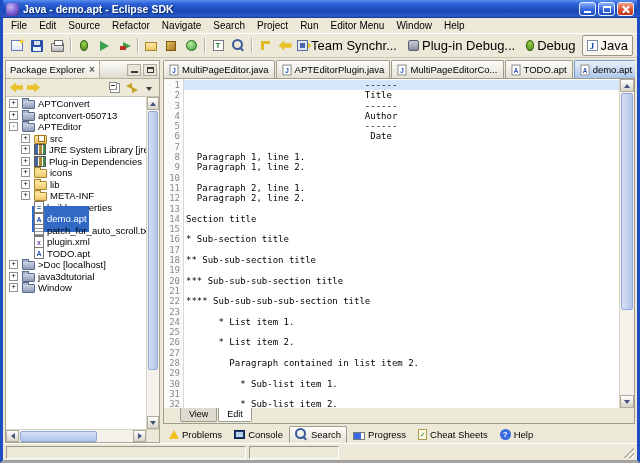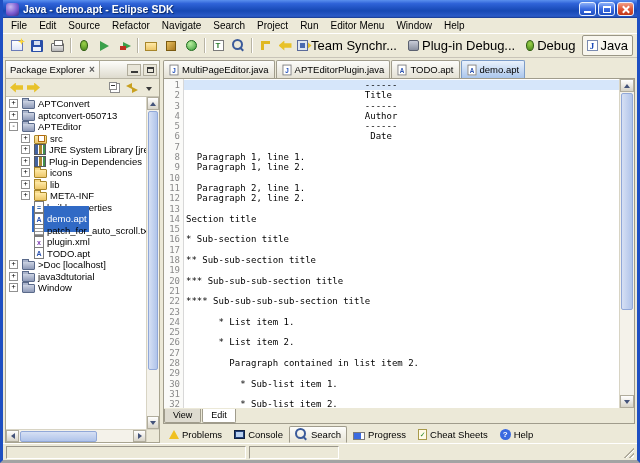--- a/index.html
+++ b/index.html
@@ -151,21 +151,21 @@
   .editor-tabs{height:19px;flex:0 0 19px;display:flex;align-items:flex-end;background:#ece9d8;border-bottom:1px solid #a09c8c;overflow:hidden;}
   .etab{display:flex;align-items:center;gap:3px;height:18px;padding:0 5px;border:1px solid #a09c8c;border-bottom:none;border-radius:2px 2px 0 0;
     background:linear-gradient(180deg,#fcfcfa,#e4e1d4);font-size:9.5px;margin-right:1px;white-space:nowrap;flex:0 0 auto;}
   .etab.active{background:linear-gradient(180deg,#eaf2fc,#aac6ec);border-color:#7c9cc8;}
   .editor-body{flex:1;display:flex;min-height:0;background:#fff;border:1px solid #a09c8c;border-top:none;border-bottom:none;}
   .gutter{width:20px;flex:0 0 20px;background:#fafaf8;border-right:1px solid #d8d8d8;color:#8a8a8a;text-align:right;
     padding:1px 3px 0 0;font:9px/10.3px "DejaVu Sans Mono",monospace;white-space:pre;overflow:hidden;}
   .code-wrap{flex:1;position:relative;overflow:hidden;min-width:0;}
   .current-line{position:absolute;left:0;top:1px;height:10.3px;width:100%;background:#d6e6fa;}
   .code{position:relative;font:9px/10.3px "DejaVu Sans Mono",monospace;color:#000;padding:1px 0 0 2px;white-space:pre;}
-  .page-tabs{height:16px;flex:0 0 16px;display:flex;background:#ece9d8;border:1px solid #a09c8c;border-top:none;align-items:center;padding-left:0;}
+  .page-tabs{height:16px;flex:0 0 16px;display:flex;background:#ece9d8;border:1px solid #a09c8c;border-top:none;align-items:flex-start;padding-left:16px;}
   .ptab{padding:1px 8px 2px;border:1px solid #a09c8c;border-top:none;border-radius:0 0 2px 2px;font-size:9px;background:#dedbd0;margin-right:1px;}
   .ptab.active{background:#fff;}
   .bottom-views{height:19px;flex:0 0 19px;display:flex;align-items:flex-end;background:#ece9d8;padding-top:1px;}
   .btab{display:flex;align-items:center;gap:3px;height:17px;padding:0 5px;font-size:9.5px;border:1px solid transparent;white-space:nowrap;}
   .btab.active{background:linear-gradient(180deg,#fdfdfb,#e8e5d8);border-color:#a09c8c;border-bottom-color:#ece9d8;border-radius:2px 2px 0 0;}
 
   
   .statusbar{height:17px;flex:0 0 17px;background:#ece9d8;border-top:1px solid #fff;display:flex;align-items:center;gap:3px;padding:1px 3px;}
   .status-cell{height:13px;border:1px solid;border-color:#9a968a #fff #fff #9a968a;}
   .status-cell.c1{width:240px;} .status-cell.c2{width:90px;}
@@ -462,20 +462,24 @@
 
     <div class="editor-area">
       <div class="editor-tabs" id="editor-tabs">
           <span class="etab">
             <span class="ic ic-java-file sm"></span>
             <span class="etab-label">MultiPageEditor.java</span>
           </span>
           <span class="etab">
             <span class="ic ic-java-file sm"></span>
             <span class="etab-label">APTEditorPlugin.java</span>
+          </span>
+          <span class="etab">
+            <span class="ic ic-java-file sm"></span>
+            <span class="etab-label">MultiPageEditorCo...</span>
           </span>
           <span class="etab">
             <span class="ic ic-apt-file sm"></span>
             <span class="etab-label">TODO.apt</span>
           </span>
           <span class="etab active">
             <span class="ic ic-apt-file sm"></span>
             <span class="etab-label">demo.apt</span>
           </span>
         </div>

